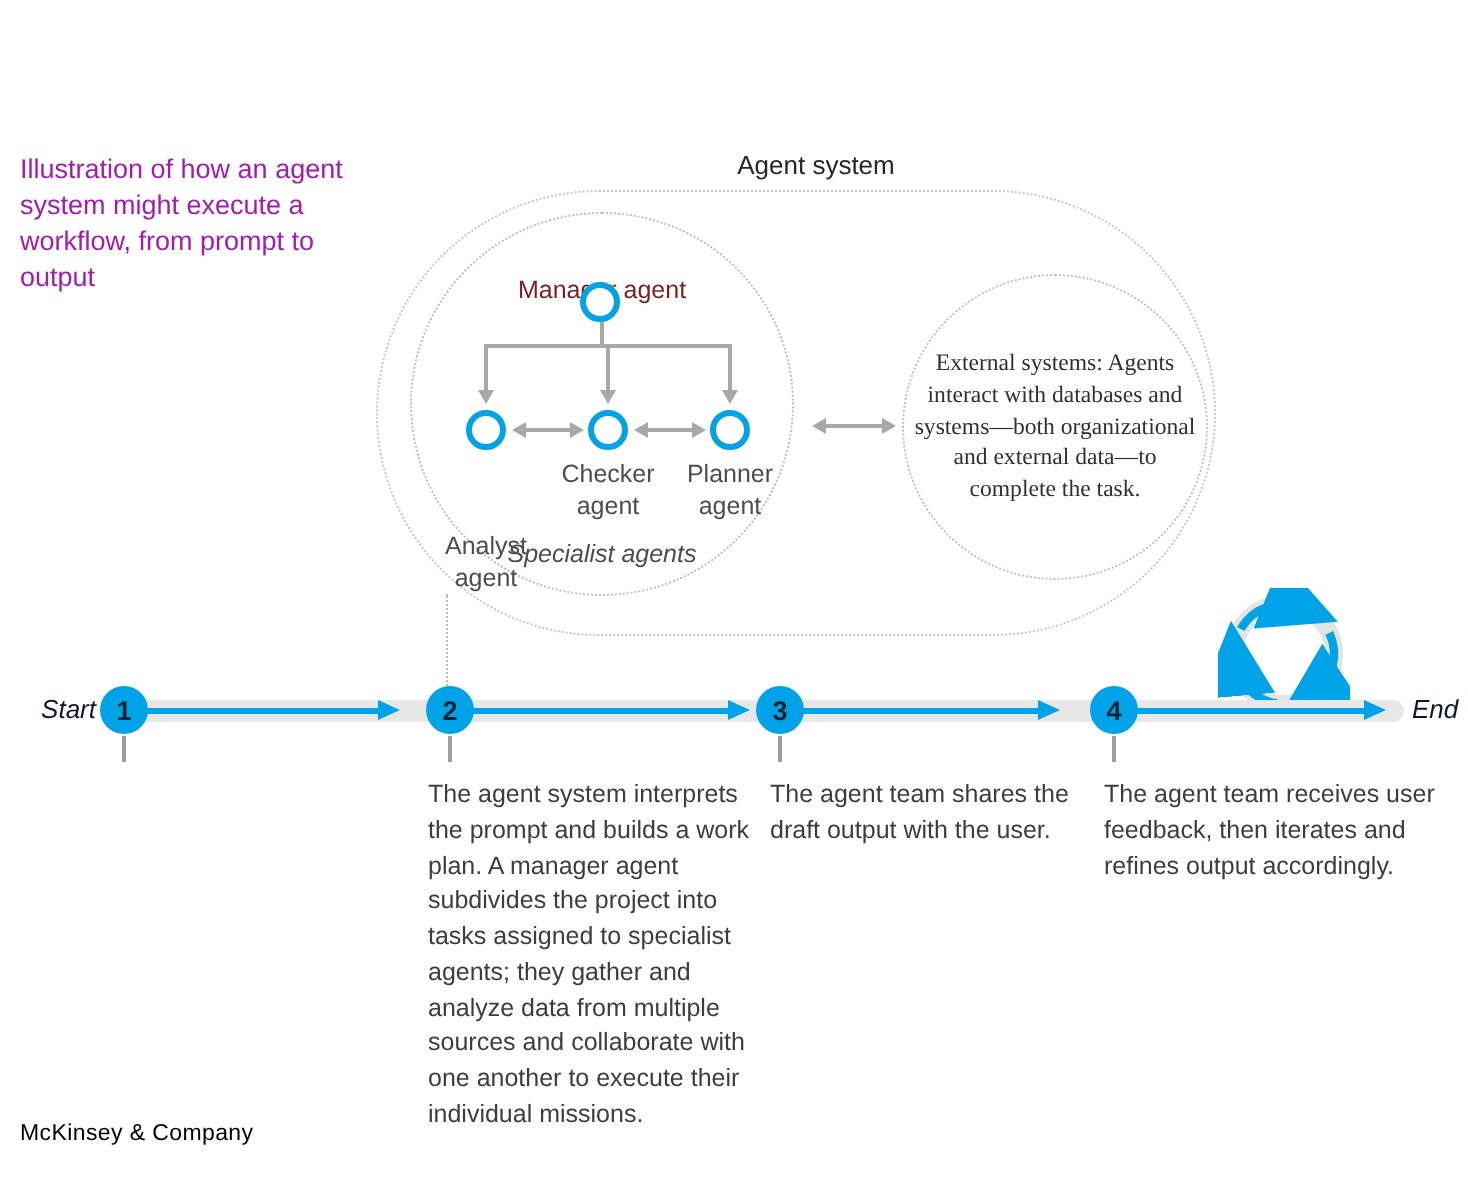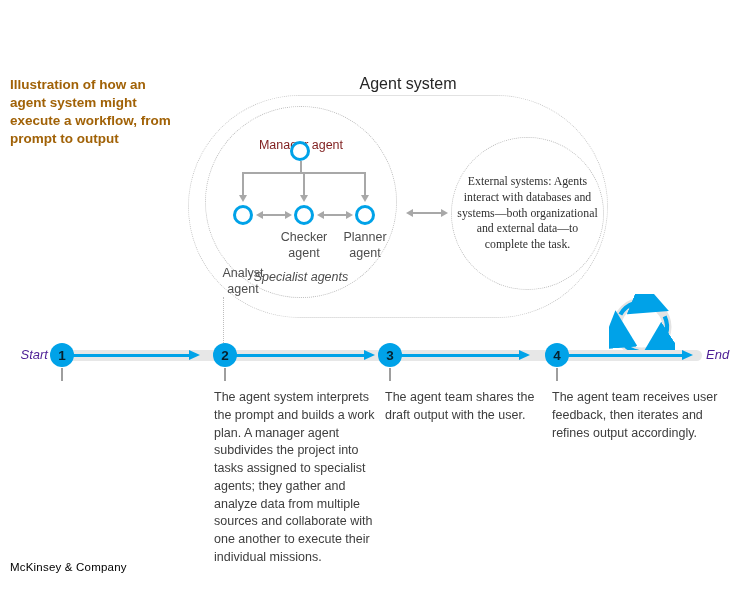--- a/index.html
+++ b/index.html
@@ -11,26 +11,26 @@
     --label-gray:#4d4d4d;
     --dot-gray:#bdbdbd;
   }
   *{margin:0;padding:0;box-sizing:border-box;}
   html,body{background:#ffffff;}
   body{font-family:"Liberation Sans",sans-serif;}
   .stage{position:relative;width:734px;height:590px;background:#fff;overflow:hidden;}
   .abs{position:absolute;}
 
   .title{font-size:17.5px;font-weight:bold;color:#131313;line-height:1.32;letter-spacing:.1px;}
-  .intro{font-size:13.5px;font-weight:bold;color:#a16207;line-height:1.34;}
+  .intro{font-size:13.5px;font-weight:normal;color:#a21caf;line-height:1.34;}
 
   .dotted-stadium{border:1.5px dotted #c6c6c6;border-radius:112px;}
   .dotted-circle{border:1.5px dotted var(--dot-gray);border-radius:50%;}
 
-  .sys-label{font-size:16px;color:#262626;text-align:center;}
+  .sys-label{font-size:13px;color:#262626;text-align:center;}
   .node-label{font-size:12.5px;color:var(--label-gray);text-align:center;line-height:1.28;}
   .italic-label{font-style:italic;}
 
   .node{width:20px;height:20px;border:3px solid var(--accent-blue);border-radius:50%;background:#fff;}
 
   .gline-h{height:1.5px;background:var(--gray-line);}
   .gline-v{width:1.5px;background:var(--gray-line);}
 
   .varrow{width:9px;}
   .varrow .vline{position:absolute;left:3.8px;top:0;bottom:5px;width:1.4px;background:var(--gray-line);}
@@ -47,21 +47,21 @@
   .ext-text{font-size:11.8px;color:#303030;text-align:center;line-height:1.33;font-family:Liberation Serif, serif;}
 
   .dotted-v{border-left:1.5px dotted var(--dot-gray);}
 
   .band{background:var(--band-gray);border-radius:6px;}
   .fline{height:3px;background:var(--accent-blue);}
   .fhead{width:0;height:0;border-top:5.5px solid transparent;border-bottom:5.5px solid transparent;
     border-left:11px solid var(--accent-blue);}
   .step-circle{width:24px;height:24px;border-radius:50%;background:var(--accent-blue);
     color:#06222f;font-weight:bold;font-size:13.5px;display:flex;align-items:center;justify-content:center;}
-  .flow-label{font-size:13px;font-style:italic;color:#4c1d95;}
+  .flow-label{font-size:13px;font-style:italic;color:#0f172a;}
   .tick{width:1.5px;height:13px;background:#9e9e9e;}
   .step-text{font-size:12.5px;color:var(--text-gray);line-height:1.42;}
 
   .footer-brand{font-size:11.5px;color:#000;letter-spacing:.2px;}
 </style>
 </head>
 <body>
 
 <div class="stage">
 

